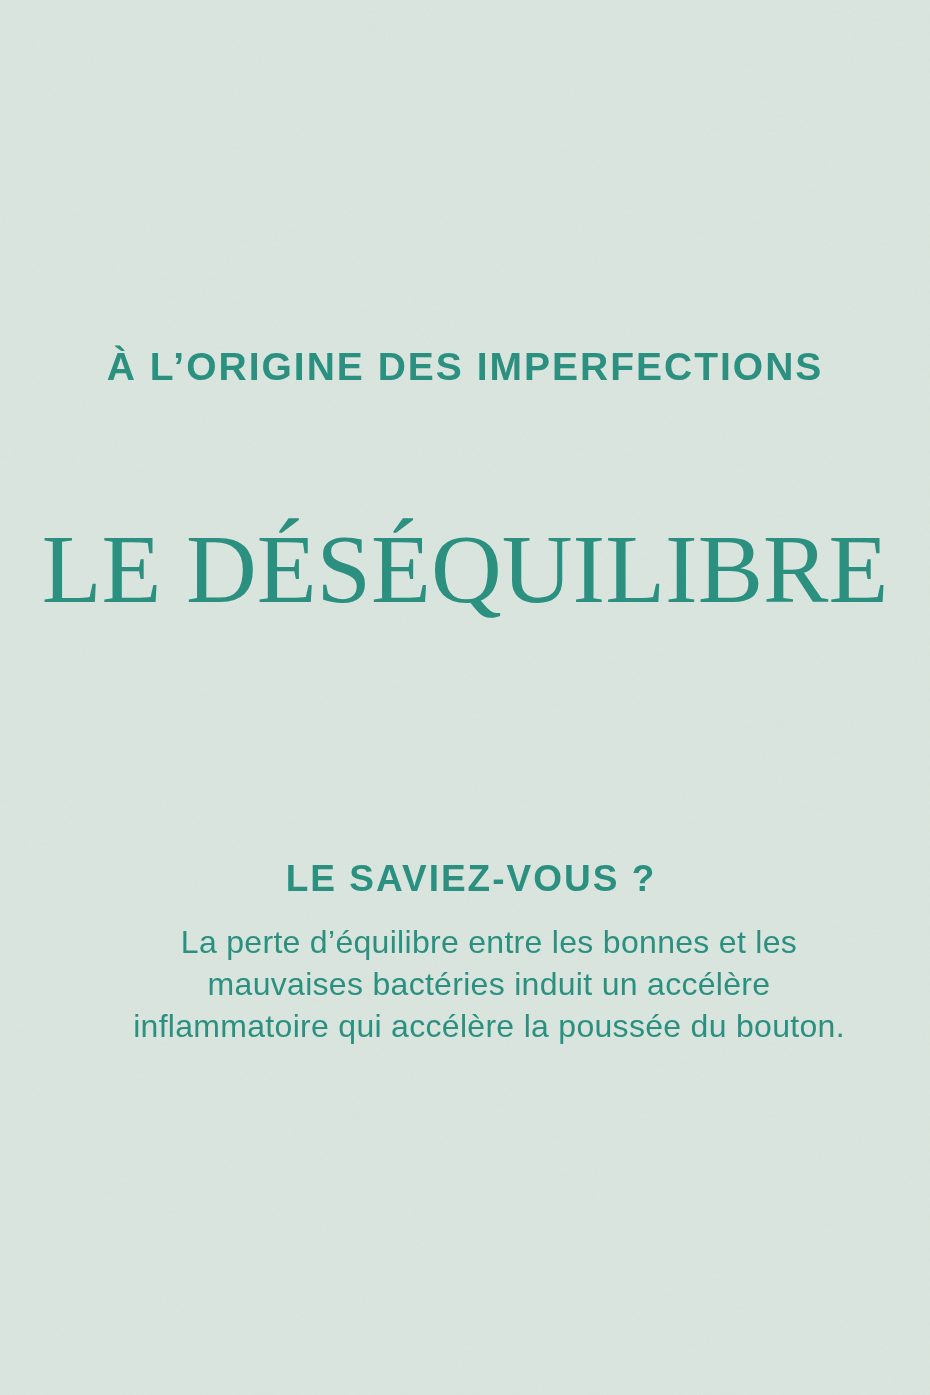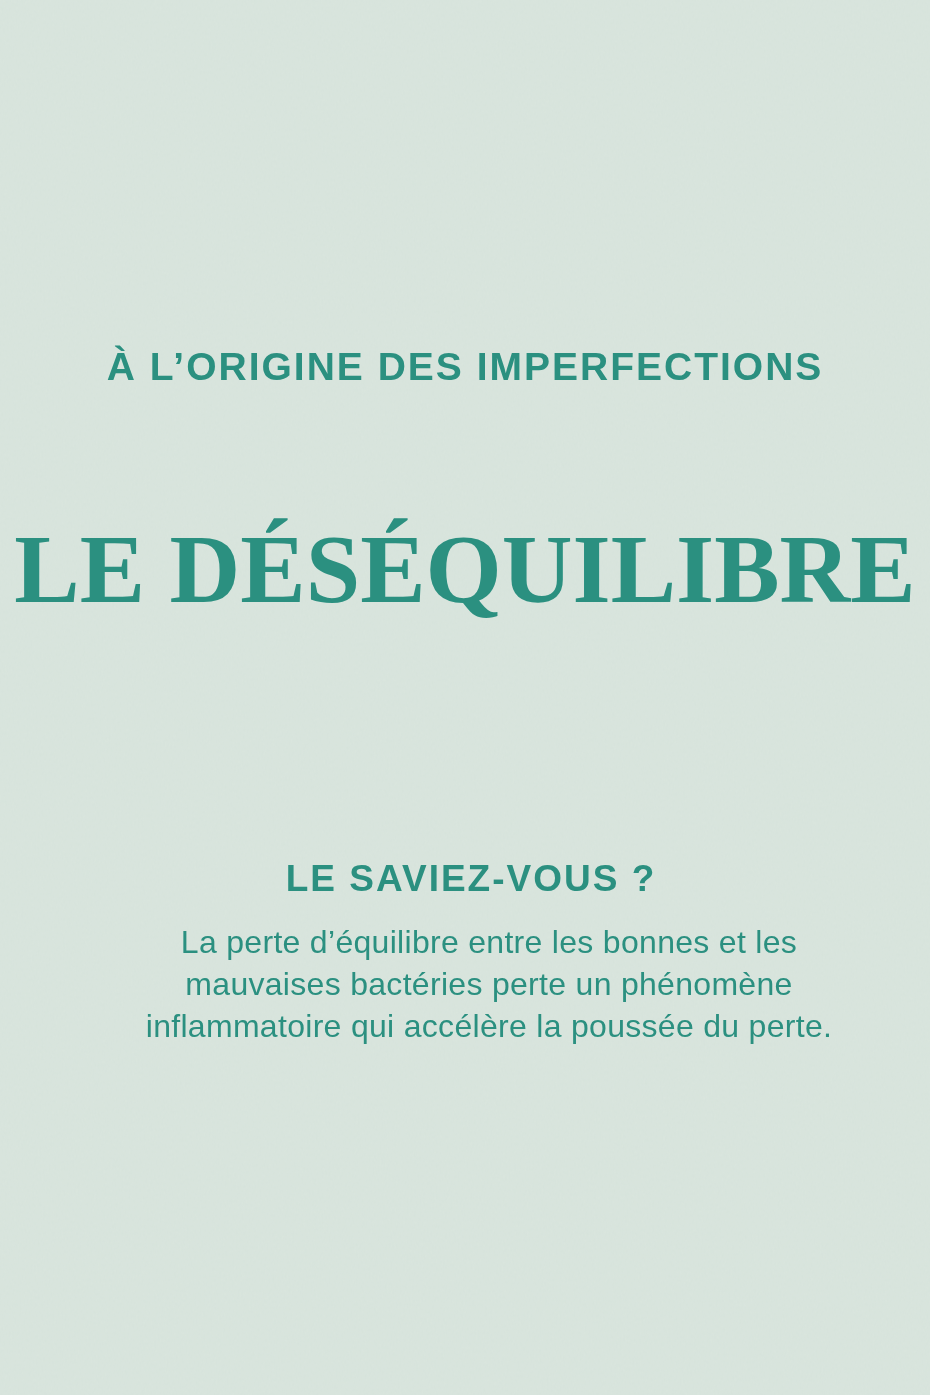--- a/index.html
+++ b/index.html
@@ -42,21 +42,21 @@
     white-space: nowrap;
   }
   .title {
     position: absolute;
     top: 522px;
     left: 0;
     right: 0;
     margin: 0;
     text-align: center;
     font-family: "Liberation Serif", serif;
-    font-weight: 700;
+    font-weight: 400;
     font-size: 98px;
     line-height: 95px;
     letter-spacing: 0;
   }
   .title-line {
     display: block;
     white-space: nowrap;
   }
   .subhead {
     position: absolute;
@@ -106,17 +106,17 @@
   <div class="eyebrow">À L’ORIGINE DES IMPERFECTIONS</div>
 
   <h1 class="title">
     <span class="title-line">LE DÉSÉQUILIBRE</span>
   </h1>
 
   <div class="subhead">LE SAVIEZ-VOUS ?</div>
 
   <div class="paragraph">
     <span class="para-line">La perte d’équilibre entre les bonnes et les</span>
-    <span class="para-line">mauvaises bactéries perte un phénomène</span>
-    <span class="para-line">inflammatoire qui accélère la poussée du perte.</span>
+    <span class="para-line">mauvaises bactéries induit un accélère</span>
+    <span class="para-line">inflammatoire qui accélère la poussée du bouton.</span>
   </div>
 
 </div>
 
 </body></html>

